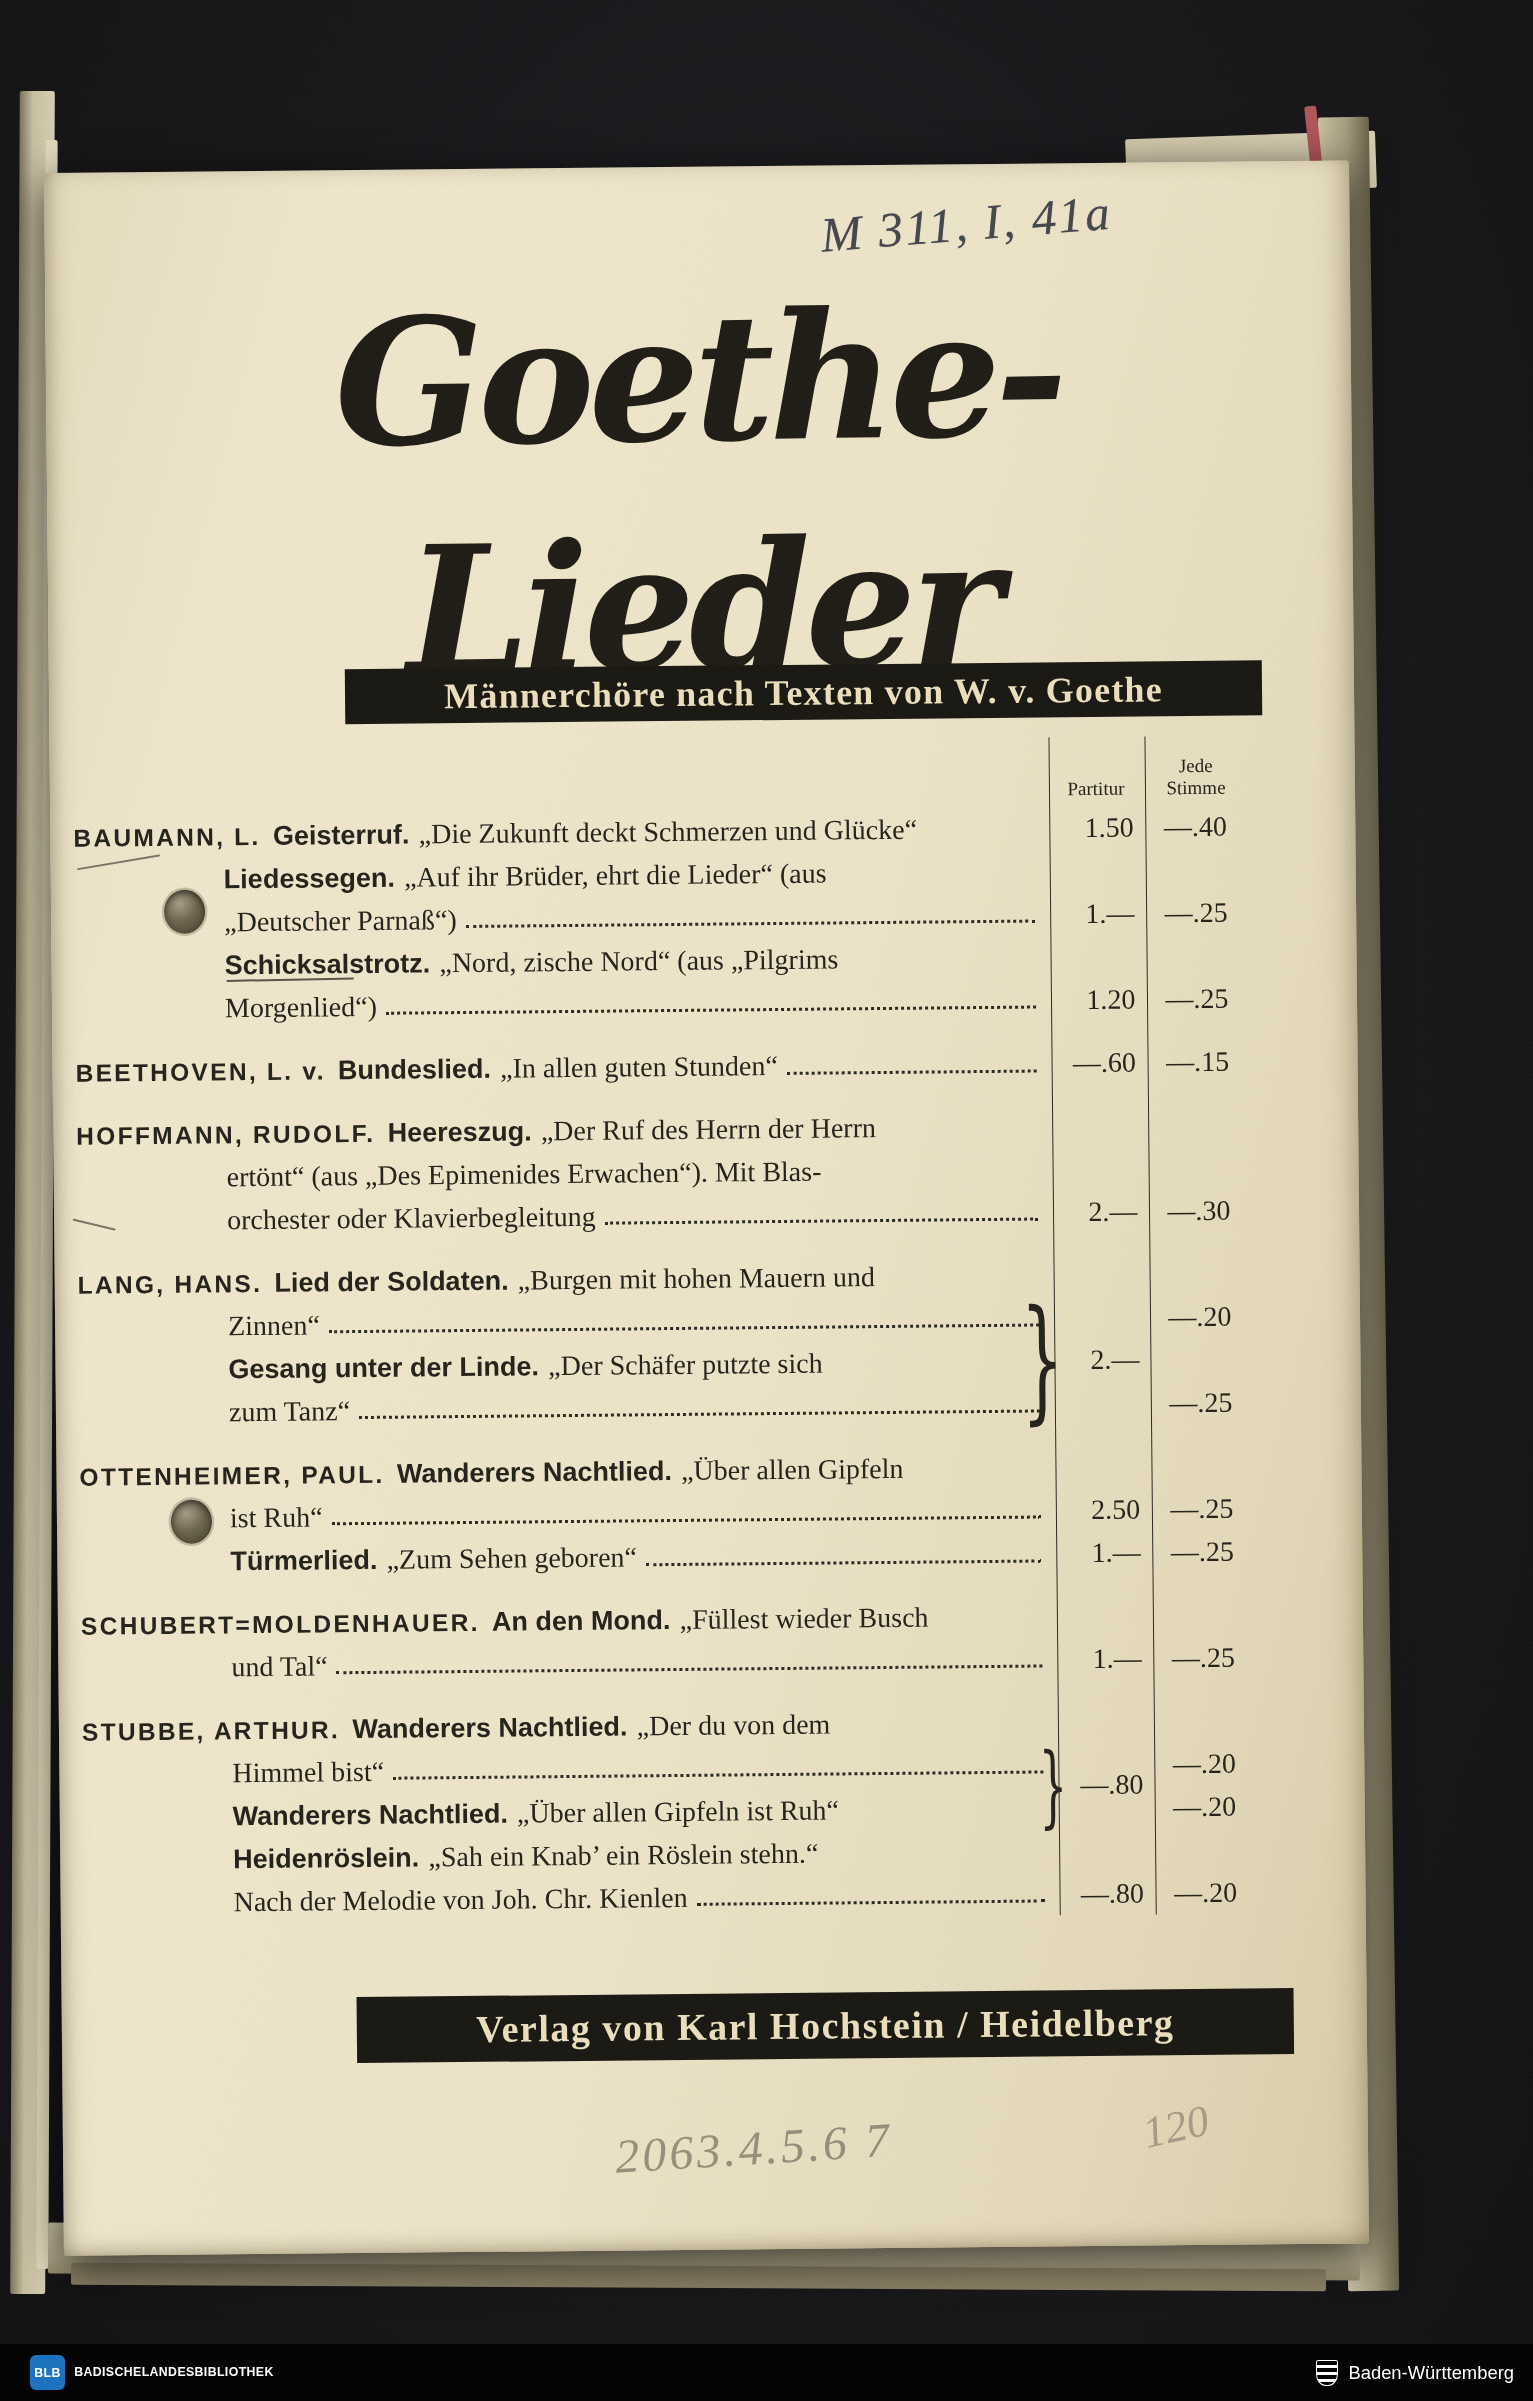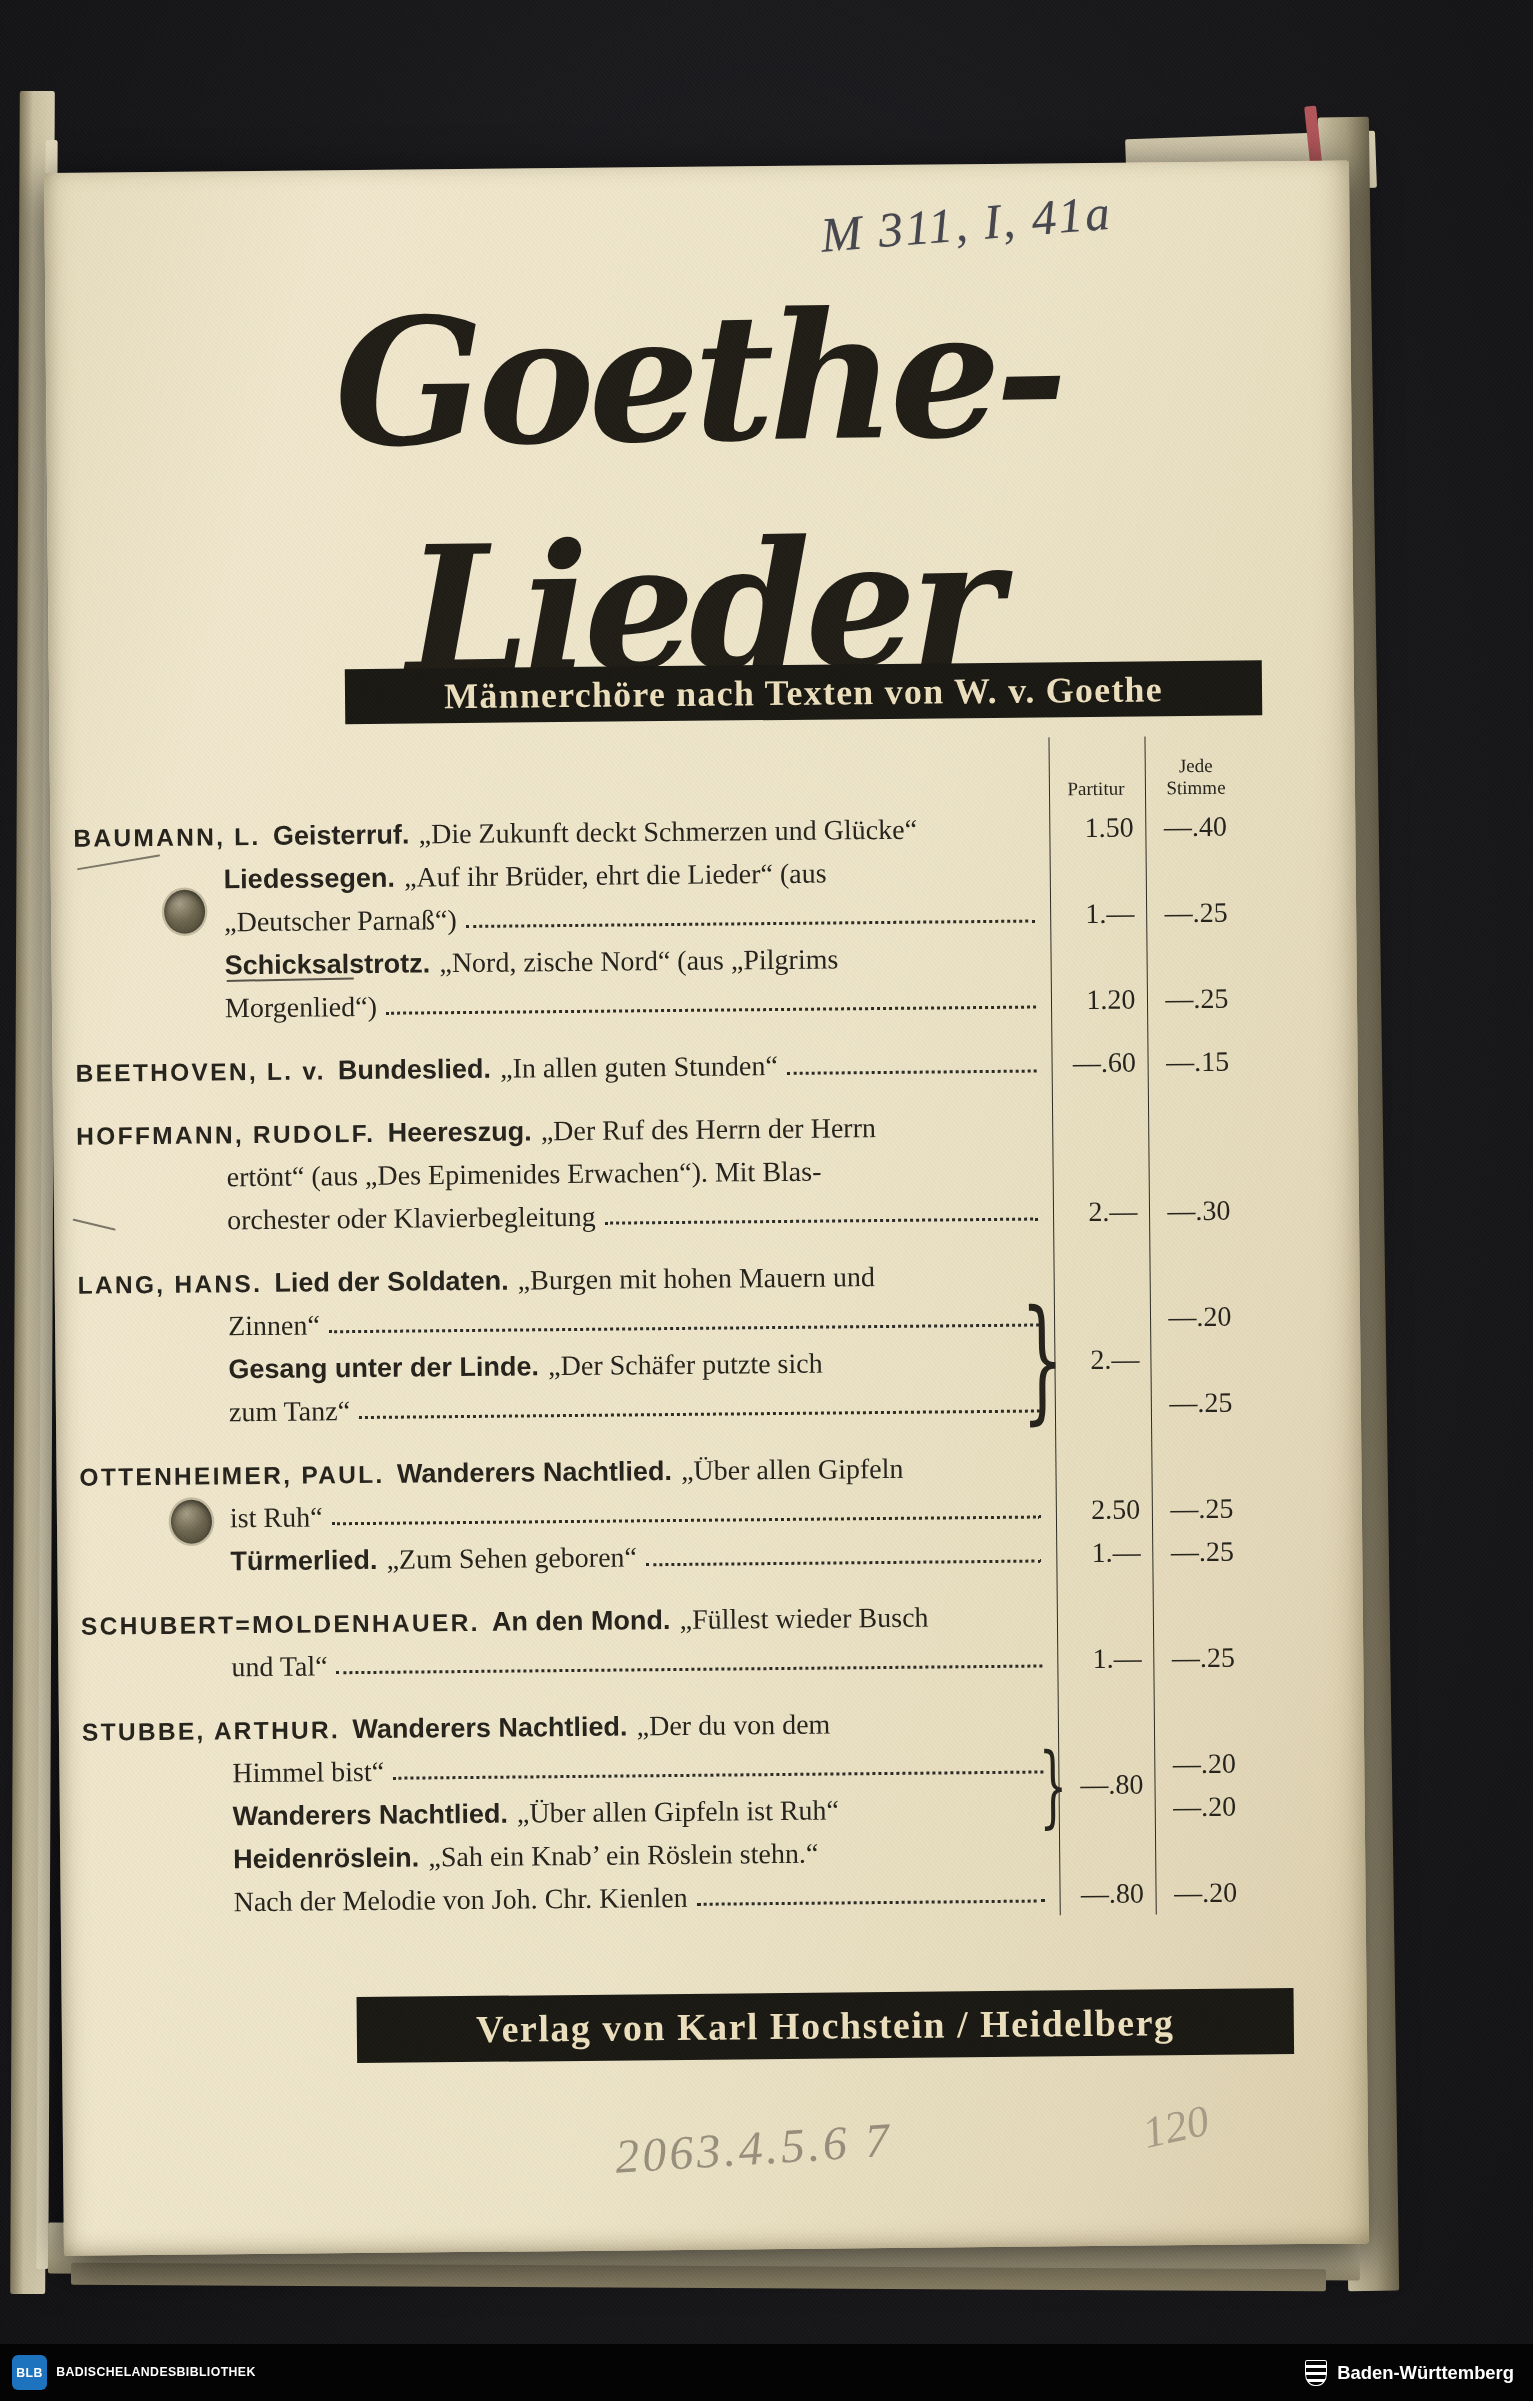--- a/index.html
+++ b/index.html
@@ -85,28 +85,28 @@
   .hole1{left:113px;top:718px;}
   .hole2{left:114px;top:1328px;}
   .pencil-mark{position:absolute;background:rgba(75,70,58,.7);border-radius:1.5px;}
   .mark1{left:26px;top:689px;width:84px;height:2.3px;transform:rotate(-9deg);}
   .mark2{left:18.4px;top:1051px;width:44px;height:2.3px;transform:rotate(14deg);}
 
   
   .footer-bar{position:absolute;left:0;bottom:0;width:100%;height:57px;background:#040404;
     display:flex;align-items:center;justify-content:space-between;
     font-family:"Liberation Sans", sans-serif;color:#fff;z-index:10;}
-  .footer-left{display:flex;align-items:center;gap:9.2px;margin-left:12px;}
+  .footer-left{display:flex;align-items:center;gap:9.2px;margin-left:30px;}
   .blb-logo{width:35px;height:35px;border-radius:6.1px;background:#1e73be;color:#fff;
     display:flex;align-items:center;justify-content:center;font-weight:bold;font-size:12.3px;letter-spacing:0.4px;}
   .lib-name{display:flex;flex-direction:row;font-weight:bold;font-size:12.3px;line-height:1.2;letter-spacing:0.4px;}
   .footer-right{display:flex;align-items:center;gap:10.7px;margin-right:20px;}
   .bw-shield{width:21.5px;height:26px;border:1.5px solid #fff;border-radius:2.3px 2.3px 46% 46%;
     background:repeating-linear-gradient(180deg, transparent 0 3.8px, #fff 3.8px 7px);box-sizing:border-box;}
-  .bw-name{font-size:18.4px;font-weight:bold;}
+  .bw-name{font-size:18.4px;}
 </style>
 </head>
 <body>
 
 <div class="stage">
 
   <div class="stack stack-left1"></div>
   <div class="stack stack-left2"></div>
   <div class="stack stack-topright"></div>
   <div class="stack stack-right"></div>

